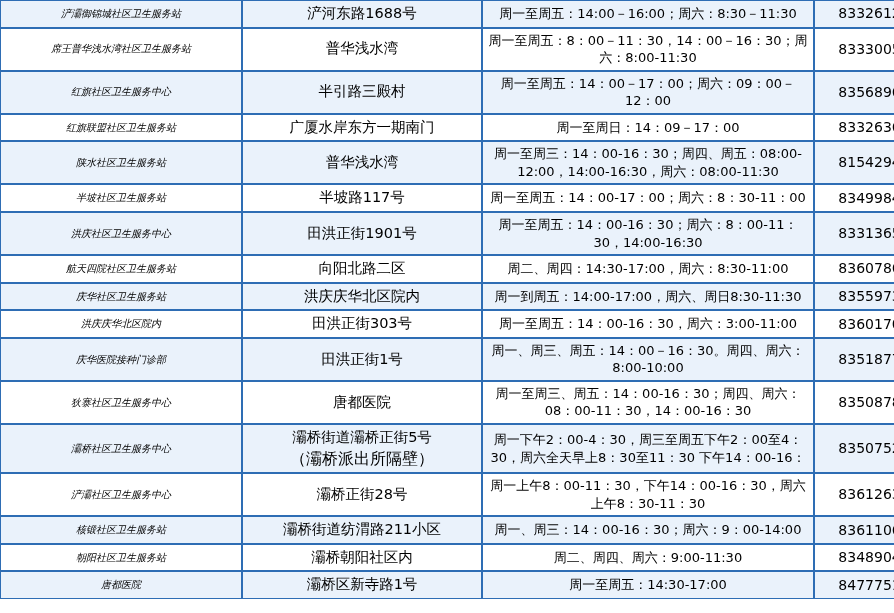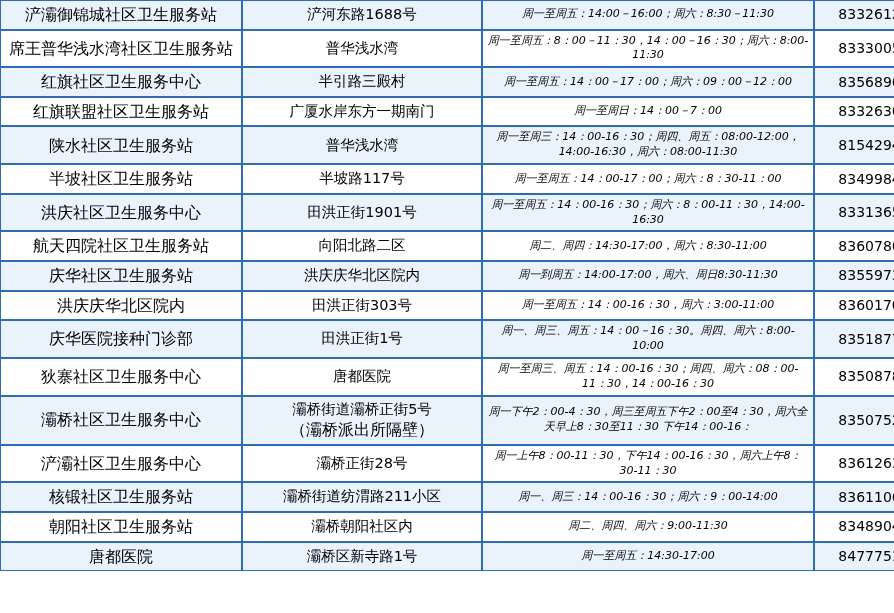--- a/index.html
+++ b/index.html
@@ -19,23 +19,23 @@
   }
   #vaccination-table td {
     border: 1px solid #2e6db4;
     padding: 3px 4px;
     text-align: center;
     vertical-align: middle;
     color: #000000;
     line-height: 1.35;
     overflow: hidden;
   }
-  .col-name   { width: 232px; font-size: 16px; }
+  .col-name   { width: 232px; font-size: 10px; font-style: italic; }
   .col-addr   { width: 230px; font-size: 14.5px; }
-  .col-time   { width: 322px; font-size: 11px; font-style: italic; }
+  .col-time   { width: 322px; font-size: 13px; }
   .col-phone  { width: 110px; font-size: 14px; }
   tr.odd  td { background: #eaf2fb; }
   tr.even td { background: #ffffff; }
   .sub {
     display: block;
     font-size: 16px;
   }
 </style>
 </head>
 <body>
@@ -56,21 +56,21 @@
       </tr>
       <tr class="odd">
         <td class="col-name">红旗社区卫生服务中心</td>
         <td class="col-addr">半引路三殿村</td>
         <td class="col-time">周一至周五：14：00－17：00；周六：09：00－12：00</td>
         <td class="col-phone">83568960</td>
       </tr>
       <tr class="even">
         <td class="col-name">红旗联盟社区卫生服务站</td>
         <td class="col-addr">广厦水岸东方一期南门</td>
-        <td class="col-time">周一至周日：14：00－7：00</td>
+        <td class="col-time">周一至周日：14：09－17：00</td>
         <td class="col-phone">83326368</td>
       </tr>
       <tr class="odd">
         <td class="col-name">陕水社区卫生服务站</td>
         <td class="col-addr">普华浅水湾</td>
         <td class="col-time">周一至周三：14：00-16：30；周四、周五：08:00-12:00，14:00-16:30，周六：08:00-11:30</td>
         <td class="col-phone">81542942</td>
       </tr>
       <tr class="even">
         <td class="col-name">半坡社区卫生服务站</td>

